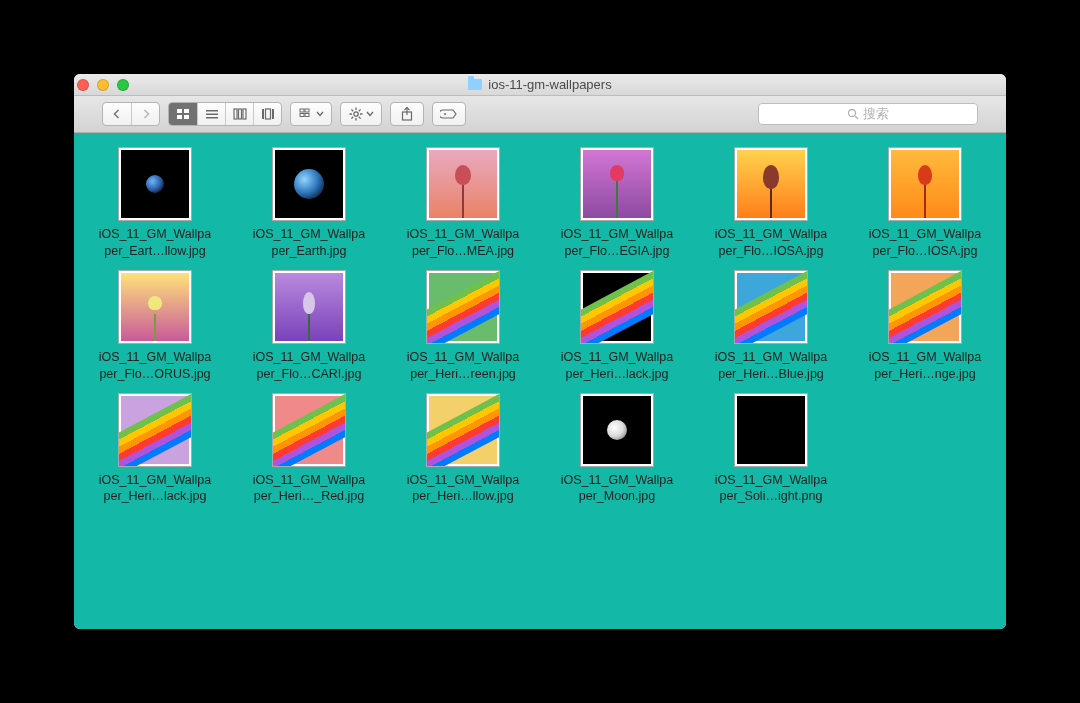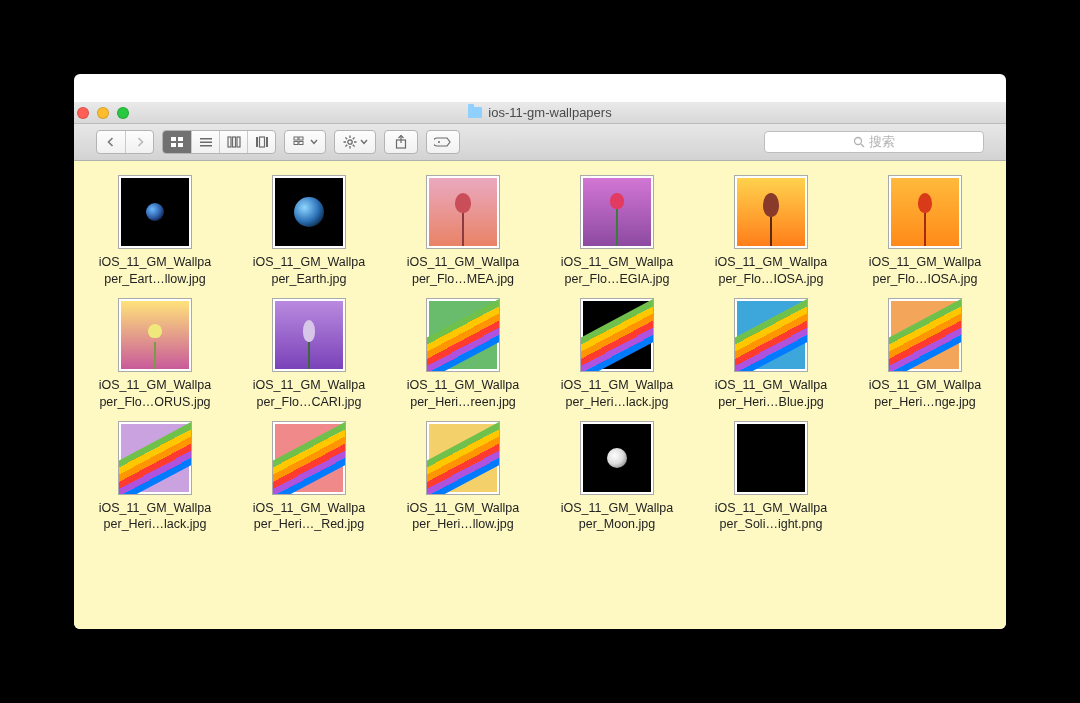--- a/index.html
+++ b/index.html
@@ -23,55 +23,54 @@
       flex-direction: column;
     }
     .titlebar {
       height: 22px;
       background: linear-gradient(#eaeaea, #d8d8d8);
       border-bottom: 1px solid #bcbcbc;
       display: flex;
       align-items: center;
       padding-left: 3px;
       position: relative;
-      margin-top: 28px;
     }
     .traffic { display: flex; gap: 8px; }
     .dot { width: 12px; height: 12px; border-radius: 50%; }
     .red { background: #ff5f57; border: 0.5px solid rgba(0,0,0,0.15); }
     .yellow { background: #febc2e; border: 0.5px solid rgba(0,0,0,0.15); }
     .green { background: #28c840; border: 0.5px solid rgba(0,0,0,0.15); }
     .title-center {
       position: absolute; left: 0; right: 0;
       display: flex; align-items: center; justify-content: center; gap: 6px;
       font-size: 13px; color: #4a4a4a;
     }
     .folder-icon { width: 14px; height: 11px; background: #8fd0ff; border-radius: 1px; position: relative; }
     .folder-icon::before { content: ""; position: absolute; top: -3px; left: 0; width: 6px; height: 3px; background: #8fd0ff; border-radius: 1px 1px 0 0; }
     .toolbar {
       height: 37px;
       background: linear-gradient(#e7e7e7, #d3d3d3);
       border-bottom: 1px solid #b0b0b0;
-      display: flex; align-items: center; padding: 0 22px; gap: 8px;
+      display: flex; align-items: center; padding: 0 28px; gap: 8px;
     }
     .btn-group { display: flex; border: 1px solid #b4b4b4; border-radius: 4px; overflow: hidden; background: linear-gradient(#fdfdfd, #f1f1f1); }
     .btn {
       height: 22px; min-width: 28px; display: flex; align-items: center; justify-content: center;
       font-size: 11px; color: #555; cursor: default;
     }
     .btn + .btn { border-left: 1px solid #c9c9c9; }
     .btn.active { background: #717171; color: #fff; }
     .btn svg { display: block; }
     .search {
       margin-left: auto; height: 22px; width: 220px;
       border: 1px solid #bdbdbd; border-radius: 4px;
       background: #fff; display: flex; align-items: center; justify-content: center;
       color: #b1b1b1; font-size: 13px; gap: 4px;
     }
-    .content { flex: 1; background: #fef9c3; overflow: auto; padding: 14px 8px 0; }
+    .content { flex: 1; background: #14b8a6; overflow: auto; padding: 14px 8px 0; }
     .grid {
       display: grid;
       grid-template-columns: repeat(6, 1fr);
       column-gap: 8px;
       row-gap: 10px;
     }
     .item { display: flex; flex-direction: column; align-items: center; }
     .thumb {
       width: 74px; height: 74px; border: 1px solid #aaa; background: #000;
       box-shadow: inset 0 0 0 2px #fff;

